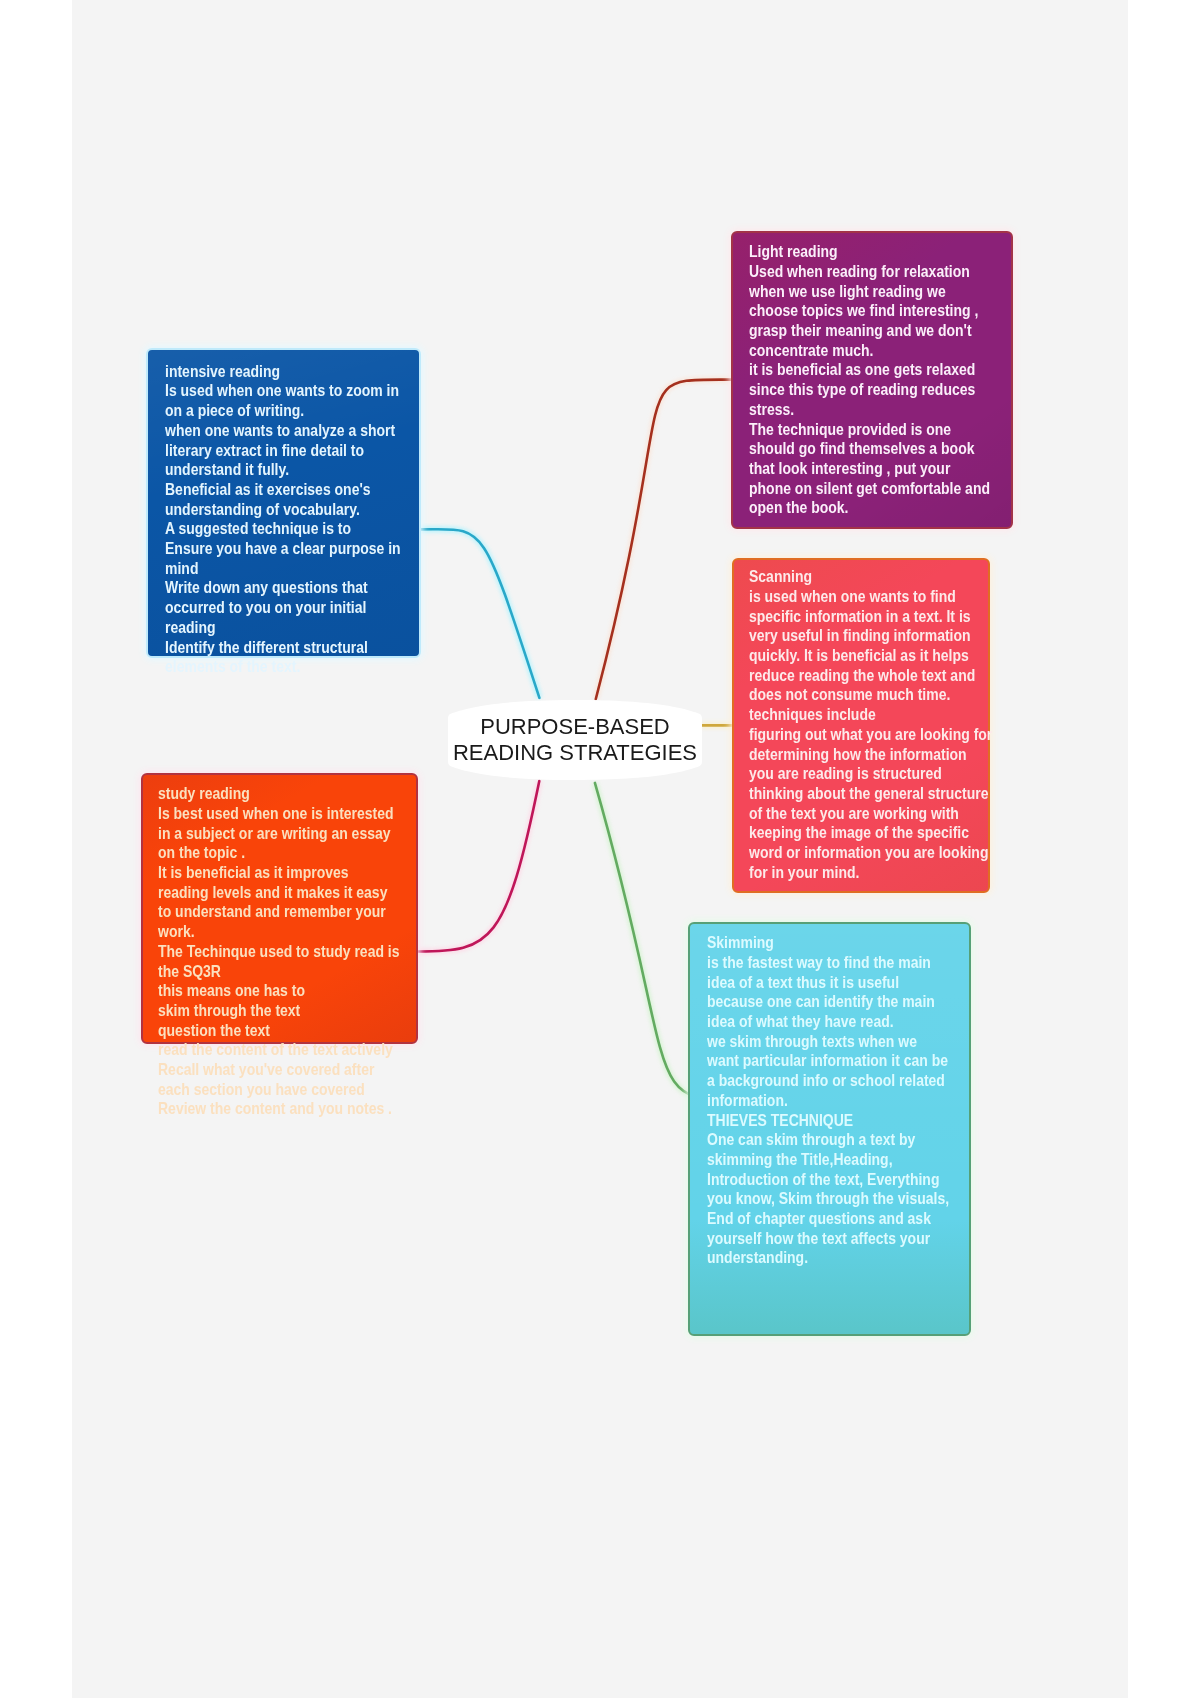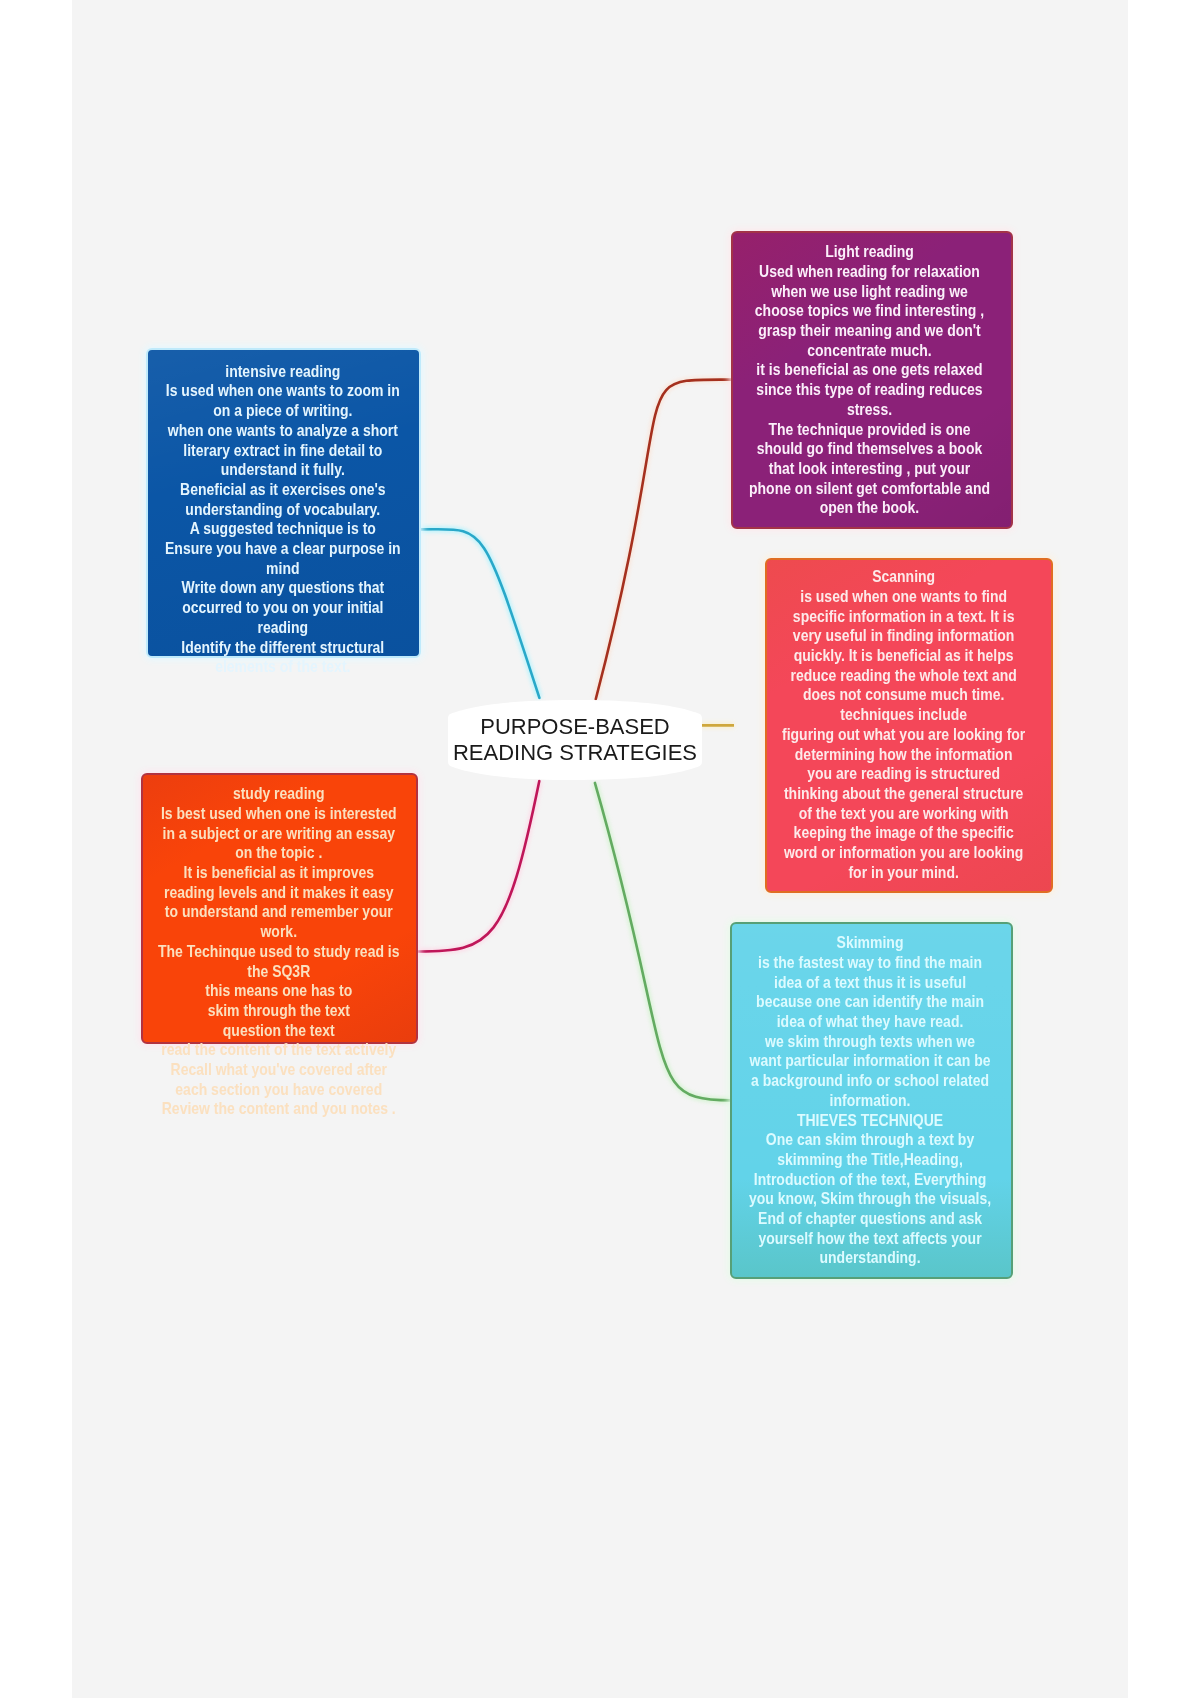--- a/index.html
+++ b/index.html
@@ -2,21 +2,21 @@
 <html><head>
 <meta charset="utf-8">
 <title>Mind Map</title>
 <style>
   html,body{margin:0;padding:0;}
   body{width:1200px;height:1698px;background:#ffffff;
        font-family:"Liberation Sans",sans-serif;overflow:hidden;}
   #stage{position:absolute;left:0;top:0;width:1200px;height:1698px;}
   #canvas{position:absolute;left:72px;top:0;width:1056px;height:1698px;background:#f4f4f4;}
   svg#edges{position:absolute;left:0;top:0;width:1200px;height:1698px;overflow:visible;}
-  .node{position:absolute;box-sizing:border-box;border-radius:6px;text-align:center;}
+  .node{position:absolute;box-sizing:border-box;border-radius:6px;}
   
   .node::before{content:"";position:absolute;inset:0;border-radius:4px;pointer-events:none;
      background:linear-gradient(145deg, rgba(190,30,60,.22) 0%, rgba(190,30,60,0) 34%,
                                 rgba(0,0,0,0) 72%, rgba(0,0,0,.06) 100%);}
   #n-skimming::before{background:linear-gradient(180deg, rgba(255,255,255,.06) 0%,
                                 rgba(255,255,255,0) 72%, rgba(60,150,90,.22) 100%);}
   #n-scanning::before{background:linear-gradient(150deg, rgba(210,90,30,.18) 0%, rgba(210,90,30,0) 28%,
                                 rgba(0,0,0,0) 70%, rgba(190,70,25,.14) 100%);}
   #n-intensive::before{background:linear-gradient(165deg, rgba(255,255,255,.05) 0%,
                                 rgba(255,255,255,0) 40%, rgba(0,40,90,.10) 100%);}
@@ -67,25 +67,25 @@
   </div>
 
   <div class="node" id="n-study" style="left: 141px; top: 773px; width: 277px; height: 271px; background: rgb(249, 68, 9); border-width: 2.8px; border-style: solid; border-color: rgb(178, 51, 64); box-shadow: rgb(253, 230, 239) 0px 0px 7px 2px;">
     <div class="txt" style="left: 15.2px; top: 9.2px; color: rgb(251, 224, 191);"><span class="line">study reading</span><span class="line">Is best used when one is interested</span><span class="line">in a subject or are writing an essay</span><span class="line">on the topic .</span><span class="line">It is beneficial as it improves</span><span class="line">reading levels and it makes it easy</span><span class="line">to understand and remember your</span><span class="line">work.</span><span class="line">The Techinque used to study read is</span><span class="line">the SQ3R</span><span class="line">this means one has to</span><span class="line">skim through the text</span><span class="line">question the text</span><span class="line">read the content of the text actively</span><span class="line">Recall what you've covered after</span><span class="line">each section you have covered</span><span class="line">Review the content and you notes .</span></div>
   </div>
 
   <div class="node" id="n-light" style="left: 730.5px; top: 230.5px; width: 282px; height: 298px; background: rgb(139, 33, 120); border-width: 2.8px; border-style: solid; border-color: rgb(163, 51, 72); box-shadow: rgb(253, 233, 236) 0px 0px 7px 2px;">
     <div class="txt" style="left: 16.7px; top: 9.7px; color: rgb(251, 239, 250);"><span class="line">Light reading</span><span class="line">Used when reading for relaxation</span><span class="line">when we use light reading we</span><span class="line">choose topics we find interesting ,</span><span class="line">grasp their meaning and we don't</span><span class="line">concentrate much.</span><span class="line">it is beneficial as one gets relaxed</span><span class="line">since this type of reading reduces</span><span class="line">stress.</span><span class="line">The technique provided is one</span><span class="line">should go find themselves a book</span><span class="line">that look interesting , put your</span><span class="line">phone on silent get comfortable and</span><span class="line">open the book.</span></div>
   </div>
 
-  <div class="node" id="n-scanning" style="left: 732px; top: 558px; width: 288px; height: 335px; background: rgb(244, 71, 89); border-width: 2.8px; border-style: solid; border-color: rgb(224, 109, 34); box-shadow: rgb(253, 240, 220) 0px 0px 7px 2px; margin-left: 33px;">
+  <div class="node" id="n-scanning" style="left: 732px; top: 558px; width: 258px; height: 335px; background: rgb(244, 71, 89); border-width: 2.8px; border-style: solid; border-color: rgb(224, 109, 34); box-shadow: rgb(253, 240, 220) 0px 0px 7px 2px;">
     <div class="txt" style="left: 15.2px; top: 7.2px; color: rgb(253, 234, 234);"><span class="line">Scanning</span><span class="line">is used when one wants to find</span><span class="line">specific information in a text. It is</span><span class="line">very useful in finding information</span><span class="line">quickly. It is beneficial as it helps</span><span class="line">reduce reading the whole text and</span><span class="line">does not consume much time.</span><span class="line">techniques include</span><span class="line">figuring out what you are looking for</span><span class="line">determining how the information</span><span class="line">you are reading is structured</span><span class="line">thinking about the general structure</span><span class="line">of the text you are working with</span><span class="line">keeping the image of the specific</span><span class="line">word or information you are looking</span><span class="line">for in your mind.</span></div>
   </div>
 
-  <div class="node" id="n-skimming" style="left: 730px; top: 922px; width: 283px; height: 357px; background: rgb(98, 211, 233); border-width: 2.8px; border-style: solid; border-color: rgb(86, 160, 119); box-shadow: rgb(230, 251, 233) 0px 0px 7px 2px;">
+  <div class="node" id="n-skimming" style="left: 688px; top: 922px; width: 283px; height: 414px; background: rgb(98, 211, 233); border-width: 2.8px; border-style: solid; border-color: rgb(86, 160, 119); box-shadow: rgb(230, 251, 233) 0px 0px 7px 2px;">
     <div class="txt" style="left: 17.2px; top: 9.2px; color: rgb(220, 251, 255);"><span class="line">Skimming</span><span class="line">is the fastest way to find the main</span><span class="line">idea of a text thus it is useful</span><span class="line">because one can identify the main</span><span class="line">idea of what they have read.</span><span class="line">we skim through texts when we</span><span class="line">want particular information it can be</span><span class="line">a background info or school related</span><span class="line">information.</span><span class="line">THIEVES TECHNIQUE</span><span class="line">One can skim through a text by</span><span class="line">skimming the Title,Heading,</span><span class="line">Introduction of the text, Everything</span><span class="line">you know, Skim through the visuals,</span><span class="line">End of chapter questions and ask</span><span class="line">yourself how the text affects your</span><span class="line">understanding.</span></div>
   </div>
 
   <div class="center-node" id="n-center" style="left: 448px; top: 698px; width: 254px; height: 84px;">
     <svg width="254" height="84" viewBox="0 0 254 84">
       <path d="M0,21 C0,17.5 1,16.2 4,15.2 C16,11 44,2 127,2 C210,2 238,11 250,15.2
                C253,16.2 254,17.5 254,21
                L254,63 C254,66.5 253,67.8 250,68.8 C238,73 210,82 127,82 C44,82 16,73 4,68.8
                C1,67.8 0,66.5 0,63 Z" fill="#ffffff"></path>
     </svg>

